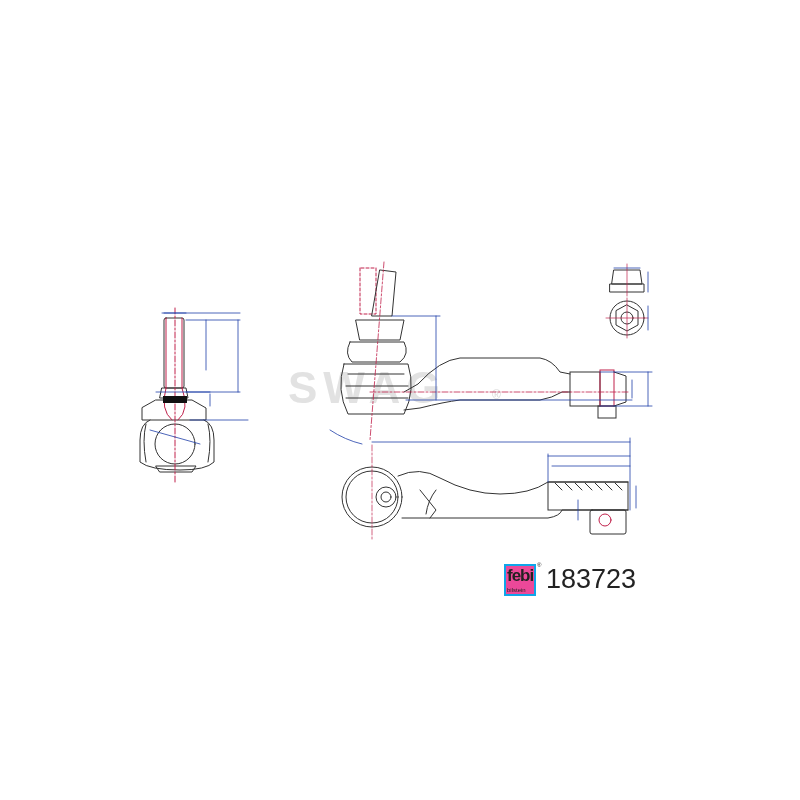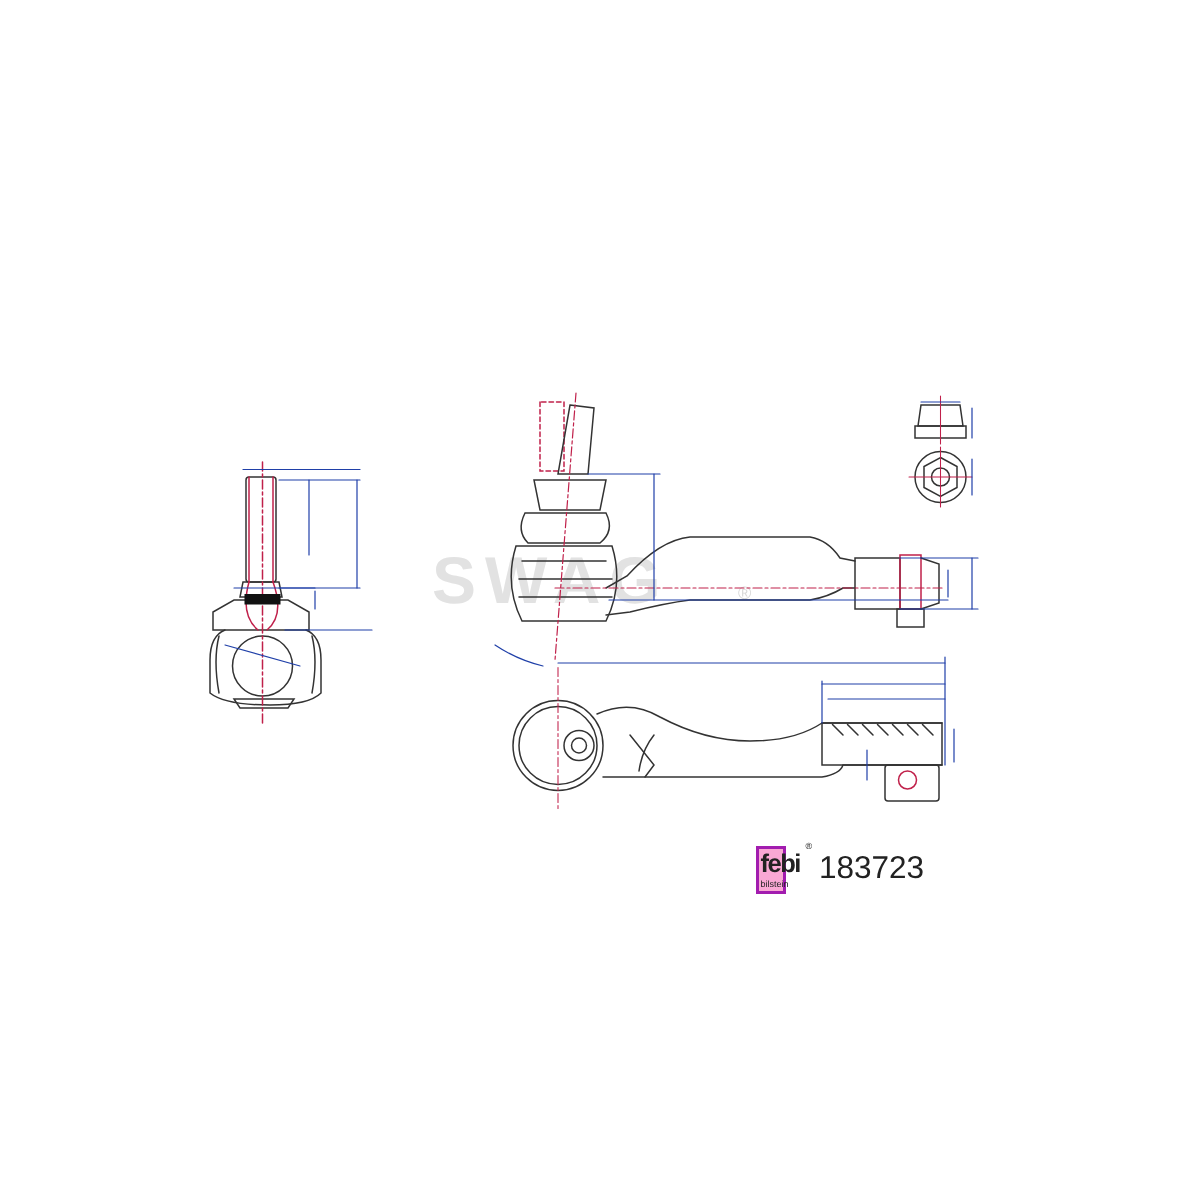--- a/index.html
+++ b/index.html
@@ -1,24 +1,24 @@
 <!DOCTYPE html>
 <html><head>
 <meta charset="utf-8">
 <style>
   html,body{margin:0;padding:0;background:#ffffff;}
   body{width:800px;height:800px;position:relative;overflow:hidden;font-family:"Liberation Sans",sans-serif;}
   svg.drawing{position:absolute;left:0;top:0;}
   .watermark{position:absolute;left:288px;top:366px;font-family:"Liberation Sans",sans-serif;font-weight:bold;font-size:44px;letter-spacing:6px;color:#e2e2e2;z-index:0;line-height:1;}
   .watermark-reg{position:absolute;left:492px;top:388px;font-size:12px;color:#d8d8d8;}
-  .logo-box{position:absolute;left:504px;top:564px;width:20px;height:32px;border:2px solid #a21caf;box-sizing:border-box;background:#f9a8d4;}
+  .logo-box{position:absolute;left:504px;top:564px;width:32px;height:32px;border:2px solid #0ea5e9;box-sizing:border-box;background:#ec4899;}
   .logo-main{position:absolute;left:1px;top:0px;font-size:17px;font-weight:bold;color:#222;letter-spacing:-1px;line-height:20px;}
   .logo-sub{position:absolute;left:1px;bottom:0px;font-size:6px;color:#222;line-height:8px;}
   .logo-reg{position:absolute;left:537px;top:562px;font-size:6px;color:#222;}
-  .part-number{position:absolute;left:546px;top:566px;font-size:21px;color:#222;line-height:26px;}
+  .part-number{position:absolute;left:546px;top:566px;font-size:27px;color:#222;line-height:26px;}
 </style>
 </head>
 <body>
 
 <div class="watermark">SWAG</div>
 <div class="watermark-reg">®</div>
 
 <svg class="drawing" width="800" height="800" viewBox="0 0 800 800" xmlns="http://www.w3.org/2000/svg" fill="none" stroke-linecap="round">
 
   <g>

